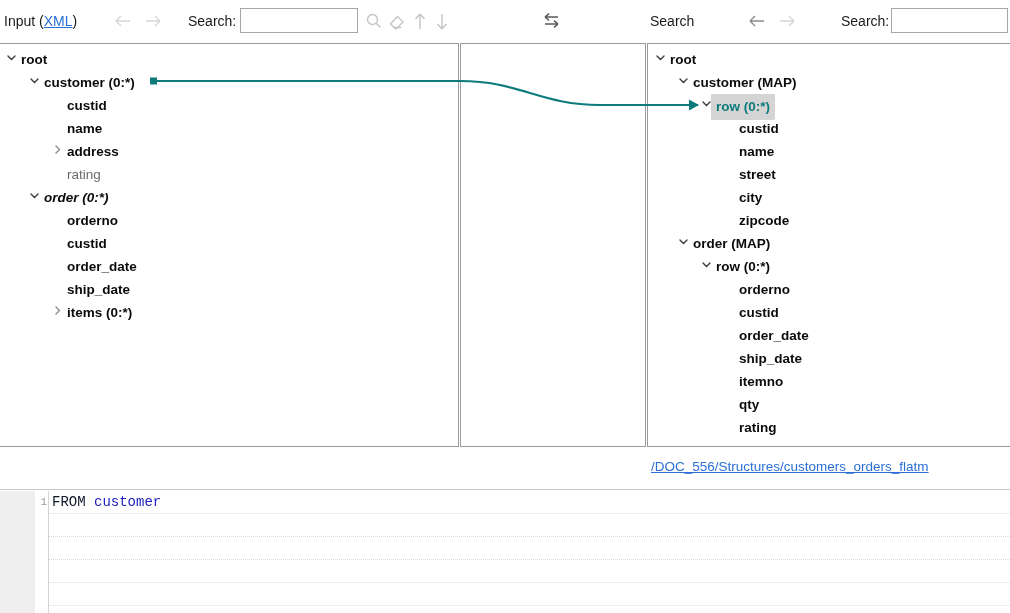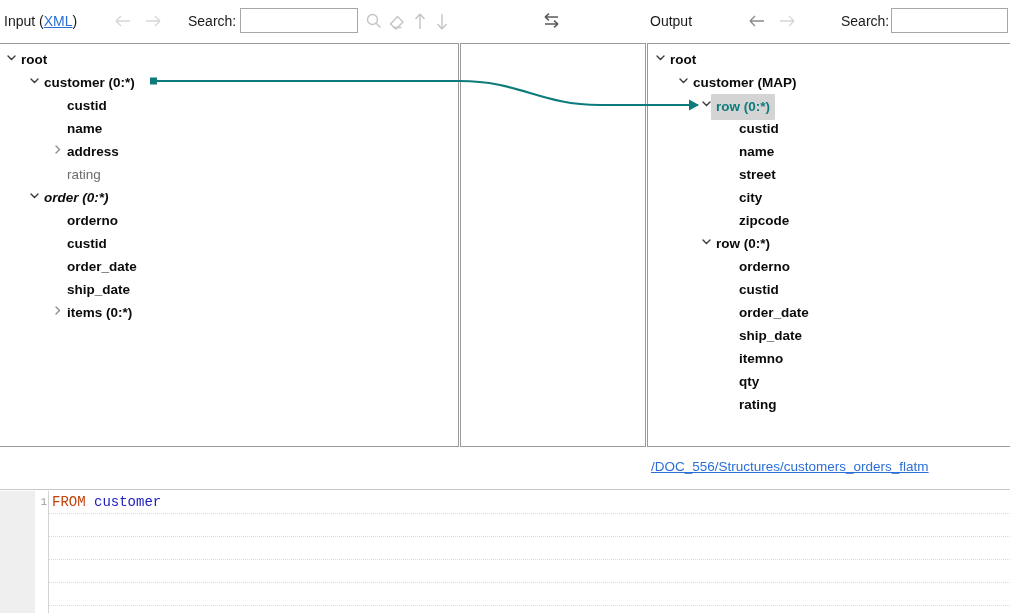--- a/index.html
+++ b/index.html
@@ -57,21 +57,21 @@
              border-right:1px solid #efefef;}
   .ed-numcol{position:absolute;left:35px;top:0;width:13px;height:122px;background:#fff;}
   .ed-vline{position:absolute;left:48px;top:0;width:1px;height:122px;background:#d3d3d3;}
   .ed-rows{position:absolute;left:49px;top:0;right:0;height:122px;}
   .ed-row{position:relative;height:22px;border-bottom:1px dotted #d9d9d9;}
   .ed-row:first-child{border-bottom:1px dotted #d9d9d9;}
   .ed-lineno{position:absolute;left:-14px;top:0;width:12px;height:22px;line-height:22px;
              text-align:right;font-family:"Liberation Mono",monospace;font-size:11px;color:#9a9a9a;}
   .ed-code{position:absolute;left:3px;top:0;height:22px;line-height:22px;
            font-family:"Liberation Mono",monospace;font-size:14px;white-space:pre;}
-  .kw{color:#c2410c;text-align:center;}
+  .kw{color:#0f172a;text-align:center;}
   .ident{color:#2020c0;}
 </style>
 </head>
 <body>
 
 <div class="app">
 
   <div class="toolbar">
 
     <div class="tb-label" style="left:4px;"><span>Input (</span><a class="tb-link" href="#">XML</a><span>)</span></div>
@@ -115,21 +115,21 @@
       </svg>
     </div>
 
     <div class="tbicon" style="left:541px;top:9px;">
       <svg width="22" height="24" viewBox="0 0 22 24">
         <path d="M17 8 H4 M4 8 L8 4.6 M4 8 L8 11.4" stroke="#5a5a5a" stroke-width="1.5" fill="none"></path>
         <path d="M4 15 H17 M17 15 L13 11.6 M17 15 L13 18.4" stroke="#5a5a5a" stroke-width="1.5" fill="none"></path>
       </svg>
     </div>
 
-    <div class="tb-label" style="left:650px;">Output</div>
+    <div class="tb-label" style="left:650px;">Search</div>
 
     <div class="navarrow enabled" style="left:746px;">
       <svg width="22" height="20" viewBox="0 0 22 20">
         <path d="M4 10 H18 M4 10 L9 5 M4 10 L9 15" stroke="#8a8a8a" stroke-width="1.4" fill="none"></path>
       </svg>
     </div>
     <div class="navarrow" style="left:776px;">
       <svg width="22" height="20" viewBox="0 0 22 20">
         <path d="M18 10 H4 M18 10 L13 5 M18 10 L13 15" stroke="#d6d6d6" stroke-width="1.4" fill="none"></path>
       </svg>
@@ -226,20 +226,26 @@
           <span class="lbl" style="left: 91px;">name</span>
         </div>
         <div class="node">
           <span class="lbl" style="left: 91px;">street</span>
         </div>
         <div class="node">
           <span class="lbl" style="left: 91px;">city</span>
         </div>
         <div class="node">
           <span class="lbl" style="left: 91px;">zipcode</span>
+        </div>
+        <div class="node">
+          <span class="chev" style="left: 29px;"><svg width="11" height="11" viewBox="0 0 11 11">
+              <path d="M2 4 L5.5 7.5 L9 4" stroke="#3c3c3c" stroke-width="1.4" fill="none" stroke-linecap="round"></path>
+            </svg></span>
+          <span class="lbl" style="left: 45px;">order (MAP)</span>
         </div>
         <div class="node">
           <span class="chev" style="left: 52px;"><svg width="11" height="11" viewBox="0 0 11 11">
               <path d="M2 4 L5.5 7.5 L9 4" stroke="#3c3c3c" stroke-width="1.4" fill="none" stroke-linecap="round"></path>
             </svg></span>
           <span class="lbl" style="left: 68px;">row (0:*)</span>
         </div>
         <div class="node">
           <span class="lbl" style="left: 91px;">orderno</span>
         </div>

